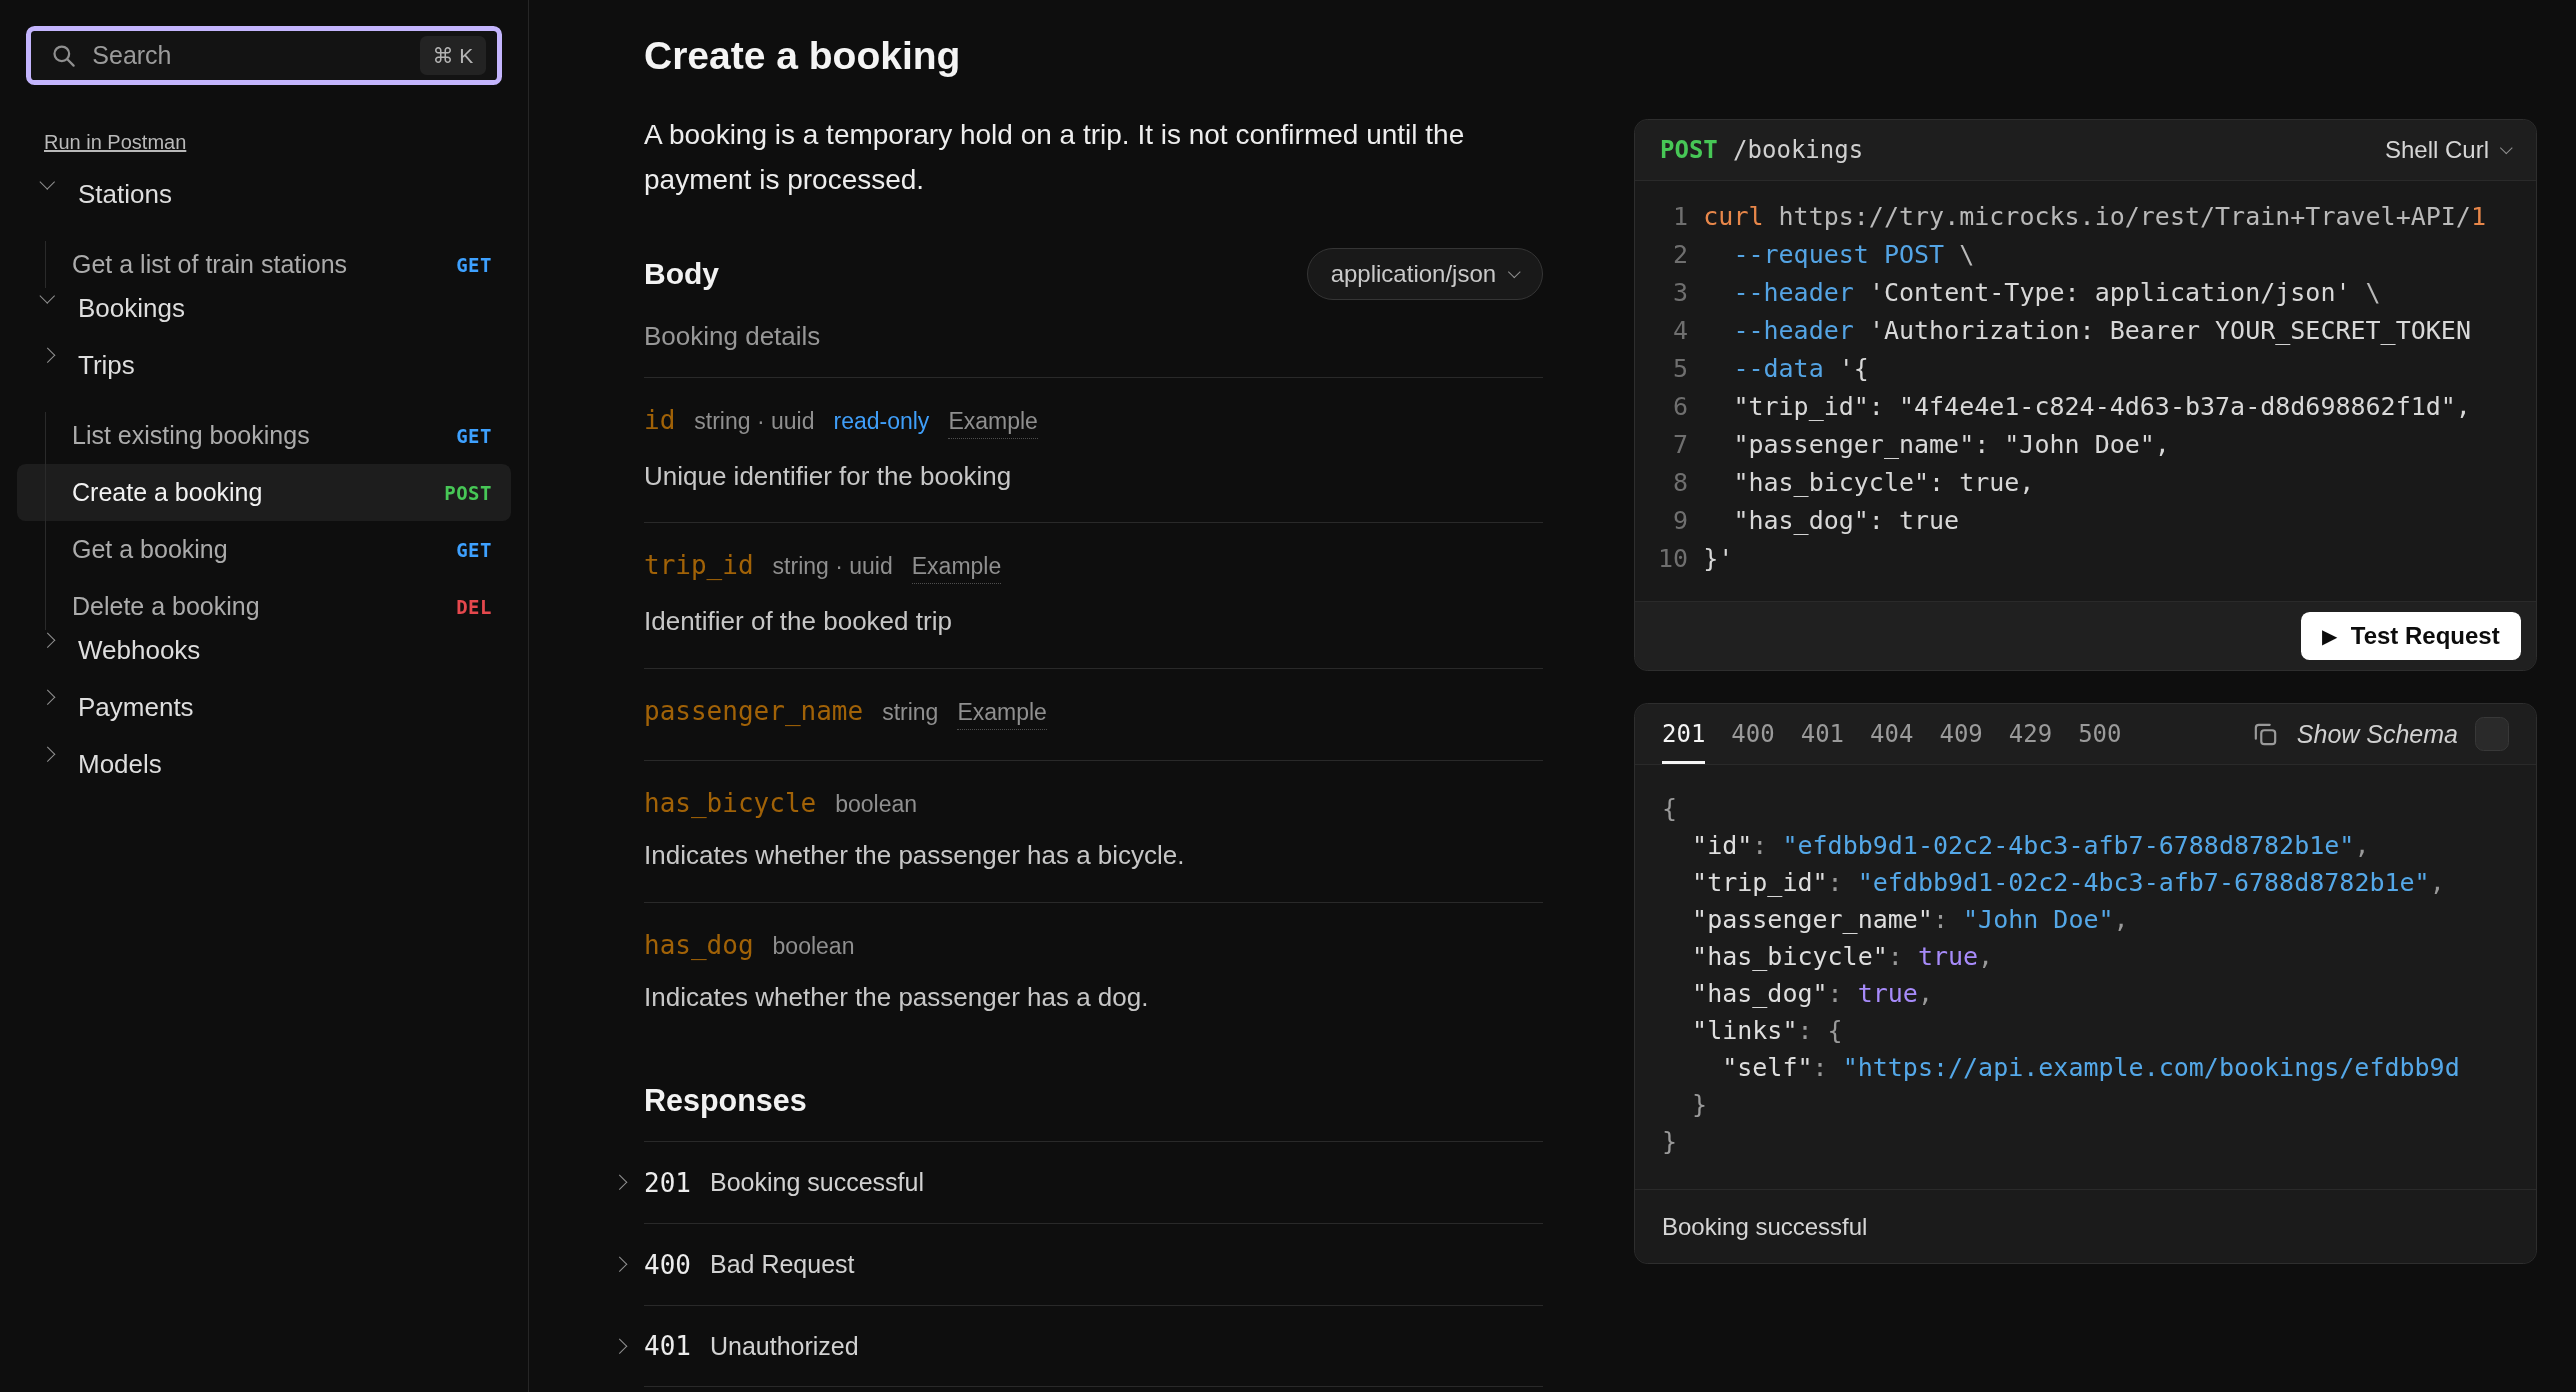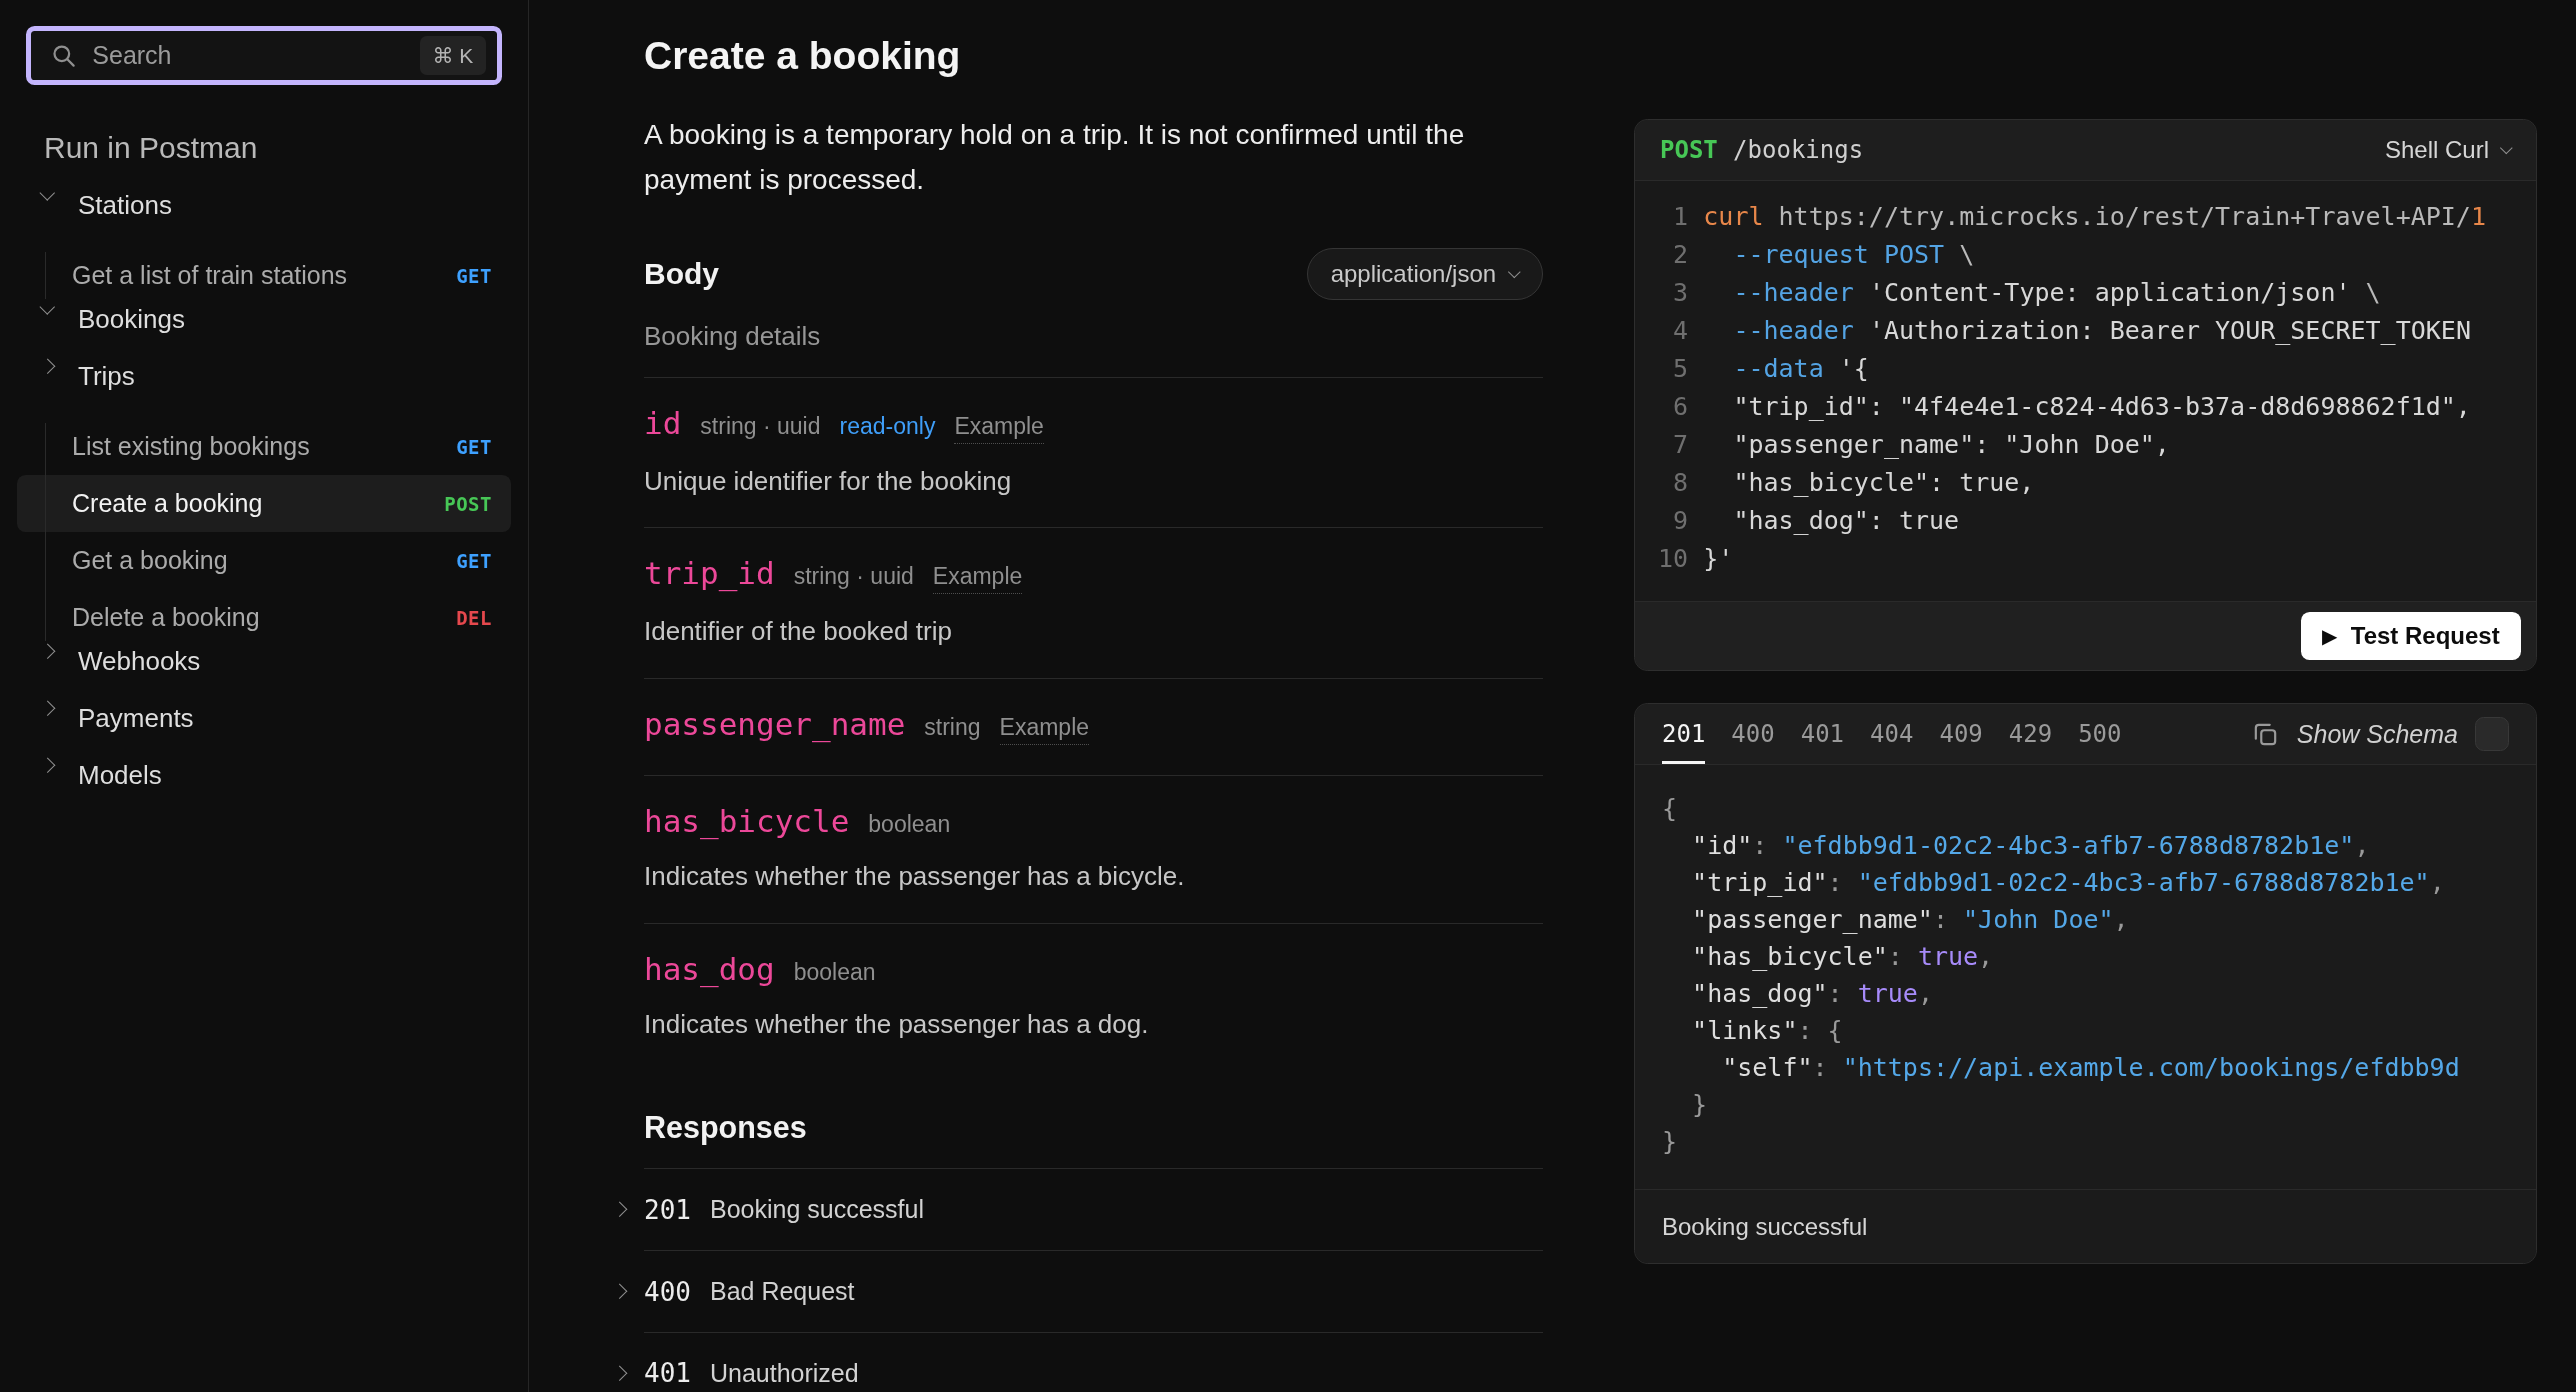--- a/index.html
+++ b/index.html
@@ -8,21 +8,21 @@
          font-family:"Liberation Sans", sans-serif; color:#e8e8e8; }
   .app { display:flex; width:2576px; height:1393px; }
 
   
   .sidebar { width:529px; flex:0 0 529px; border-right:1px solid #262626; padding-top:26px; }
   .searchbox { margin:0 26px; height:59px; border:5px solid #c4b5fd; border-radius:8.6px;
                background:#131313; display:flex; align-items:center; padding:0 11.4px 0 19px; }
   .search-icon { display:flex; align-items:center; }
   .search-text { flex:1; margin-left:15.3px; font-size:25px; color:#9b9b9b; }
   .kbd { background:#232323; border-radius:6.7px; padding:7.6px 12.4px; font-size:21px; color:#b4b4b4; }
-  .run-postman { margin:46px 26px 0 44px; font-size:30px; color:#b9b9b9; cursor:pointer; }
+  .run-postman { margin:46px 26px 0 44px; font-size:20px; color:#b9b9b9; cursor:pointer;text-decoration:underline; }
   .nav { margin-top:25px; }
   .nav-group { display:flex; align-items:flex-start; height:57px; padding-left:36px; color:#dedede;
                font-size:26px; cursor:pointer; }
   .chevbox { width:23px; display:flex; justify-content:center; margin-right:19px; }
   .chv { display:inline-block; width:10.5px; height:10.5px; border-right:1.9px solid #8f8f8f;
          border-bottom:1.9px solid #8f8f8f; }
   .chv.down { transform:rotate(45deg) translate(-1.9px,-1.9px); }
   .chv.right { transform:rotate(-45deg); }
   .nav-children { position:relative; }
   .nav-children::before { content:""; position:absolute; left:45px; top:4.8px; bottom:4.8px;
@@ -44,21 +44,21 @@
   .body-head { margin-top:46px; display:flex; align-items:center; justify-content:space-between; }
   .h2 { font-size:30px; font-weight:bold; color:#f2f2f2; }
   .pill { display:flex; align-items:center; gap:14.3px; height:52px; padding:0 23px;
           border:1px solid #353535; border-radius:27px; background:#191919; color:#c9c9c9;
           font-size:24px; cursor:pointer; }
   .pill .chv { width:8.6px; height:8.6px; }
   .subtitle { margin-top:21px; font-size:26px; color:#979797; }
   .fields { margin-top:25px; }
   .field { padding:27px 0 30.5px; border-top:1px solid #292929; }
   .field-head { display:flex; align-items:baseline; gap:19px; }
-  .fname { font-family:"DejaVu Sans Mono", monospace; font-size:31px; color:#ec4899; }
+  .fname { font-family:"DejaVu Sans Mono", monospace; font-size:26px; color:#a16207; }
   .ftype { font-size:23px; color:#8f8f8f; }
   .freadonly { font-size:23px; color:#3f9ef8; }
   .fexample { font-size:23px; color:#8f8f8f; border-bottom:1.9px dotted #4e4e4e;
               padding-bottom:2.9px; cursor:pointer; }
   .fdesc { margin-top:22px; font-size:26px; color:#c7c7c7; }
   .resp-heading { margin-top:40px; font-size:30.5px; font-weight:bold; color:#f2f2f2; }
   .resp-list { margin-top:23px; }
   .resp-row { position:relative; display:flex; align-items:center; gap:19px; height:82px;
               border-top:1px solid #292929; cursor:pointer; }
   .resp-row:last-child { border-bottom:1px solid #292929; }

